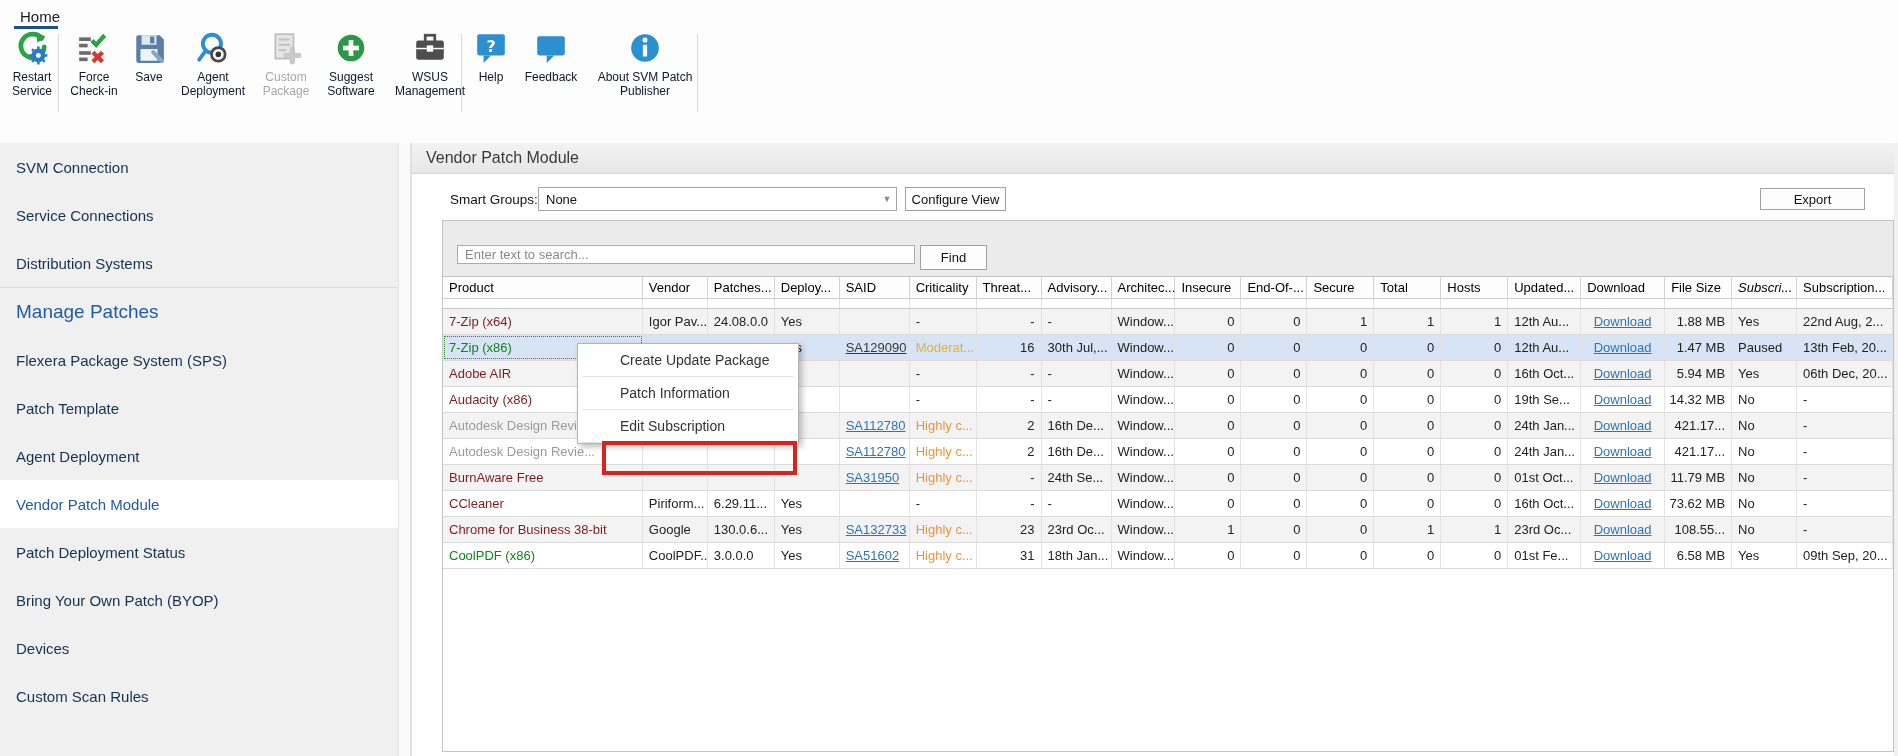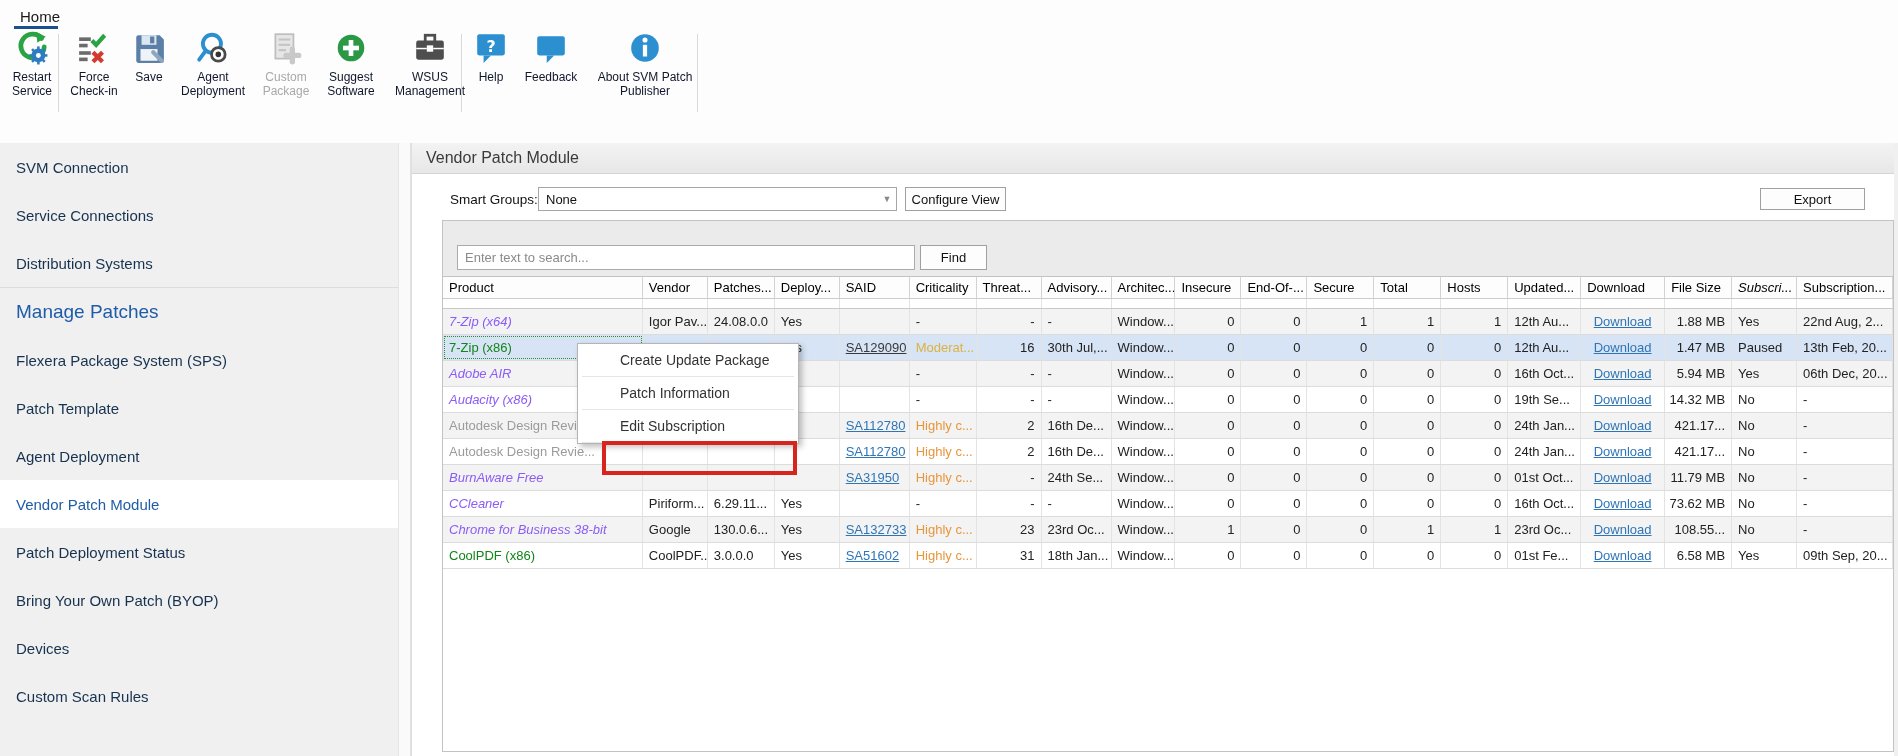--- a/index.html
+++ b/index.html
@@ -33,37 +33,37 @@
   #sg-label{position:absolute;left:38px;top:49px;font-size:13.5px;color:#111;}
   #sg-select{position:absolute;left:126px;top:44px;width:359px;height:24px;background:#fff;border:1px solid #a6a6a6;box-sizing:border-box;font-size:13px;color:#111;display:flex;align-items:center;cursor:pointer;}
   #sg-select .val{margin-left:7px;flex:1;}
   #sg-select .arrow{width:18px;color:#888;font-size:9px;text-align:center;}
   .btn{position:absolute;background:#fdfdfd;border:1px solid #a0a0a0;box-sizing:border-box;font-size:13px;color:#111;display:flex;align-items:center;justify-content:center;cursor:pointer;}
   #configure-view-btn{left:493px;top:44px;width:101px;height:24px;}
   #export-btn{left:1348px;top:45px;width:105px;height:22px;}
 
   
   #tablebox{position:absolute;left:30px;top:77px;width:1452px;height:532px;background:#ebebeb;border:1px solid #c3c3c3;box-sizing:border-box;}
-  #search-input{position:absolute;left:14px;top:24px;width:458px;height:25px;box-sizing:border-box;border:1px solid #ababab;background:#fff;font-size:13px;color:#333;padding:0 7px;font-family:"Liberation Sans",sans-serif;}
+  #search-input{position:absolute;left:14px;top:24px;width:458px;height:19px;box-sizing:border-box;border:1px solid #ababab;background:#fff;font-size:13px;color:#333;padding:0 7px;font-family:"Liberation Sans",sans-serif;}
   #search-input::placeholder{color:#8a8a8a;}
   #find-btn{left:477px;top:24px;width:67px;height:25px;}
   #grid{position:absolute;left:0;top:55px;right:0;bottom:0;background:#fff;border-top:1px solid #c3c3c3;overflow:hidden;}
   .grow,#grid-header,#grid-band{display:flex;}
   .gcell{box-sizing:border-box;border-right:1px solid #e3e3e3;padding:0 6px;font-size:13px;color:#222;white-space:nowrap;overflow:hidden;display:flex;align-items:center;}
   .ghead{height:21px;border-right:1px solid #d2d2d2;color:#000;cursor:pointer;}
   #grid-header{border-bottom:1px solid #cccccc;background:#fdfdfd;}
   #grid-band .gcell{height:9px;border-right:1px solid #e3e3e3;}
   #grid-band{border-bottom:1px solid #c8c8c8;}
   .grow{height:25px;border-bottom:1px solid #dcdcdc;background:#fff;}
   .grow.rowodd{background:#f3f3f3;}
   .grow.rowsel{background:#d6e4f6;}
   .ar{justify-content:flex-end;}
   .ac{justify-content:center;}
   .plink{cursor:pointer;}
-  .plink.blue{color:#8b5cf6;font-style:italic;}
+  .plink.blue{color:#7f1d1d;}
   .plink.green{color:#12841a;}
   .plink.gray{color:#9b9b9b;}
   .slink{color:#2e75b6;text-decoration:underline;cursor:pointer;}
   .slink.dark{color:#3a3a3a;}
   .dlink{color:#2e75b6;text-decoration:underline;cursor:pointer;}
   .focuscell{outline:1px dotted #2e8b2e;outline-offset:-2px;}
 
   
   #context-menu{position:absolute;left:577px;top:343px;width:220px;background:#ffffff;border:1px solid #b5b5b5;box-shadow:3px 3px 6px rgba(0,0,0,0.25);z-index:50;}
   .mitem{height:32px;display:flex;align-items:center;padding-left:42px;font-size:14px;color:#333;cursor:pointer;}

